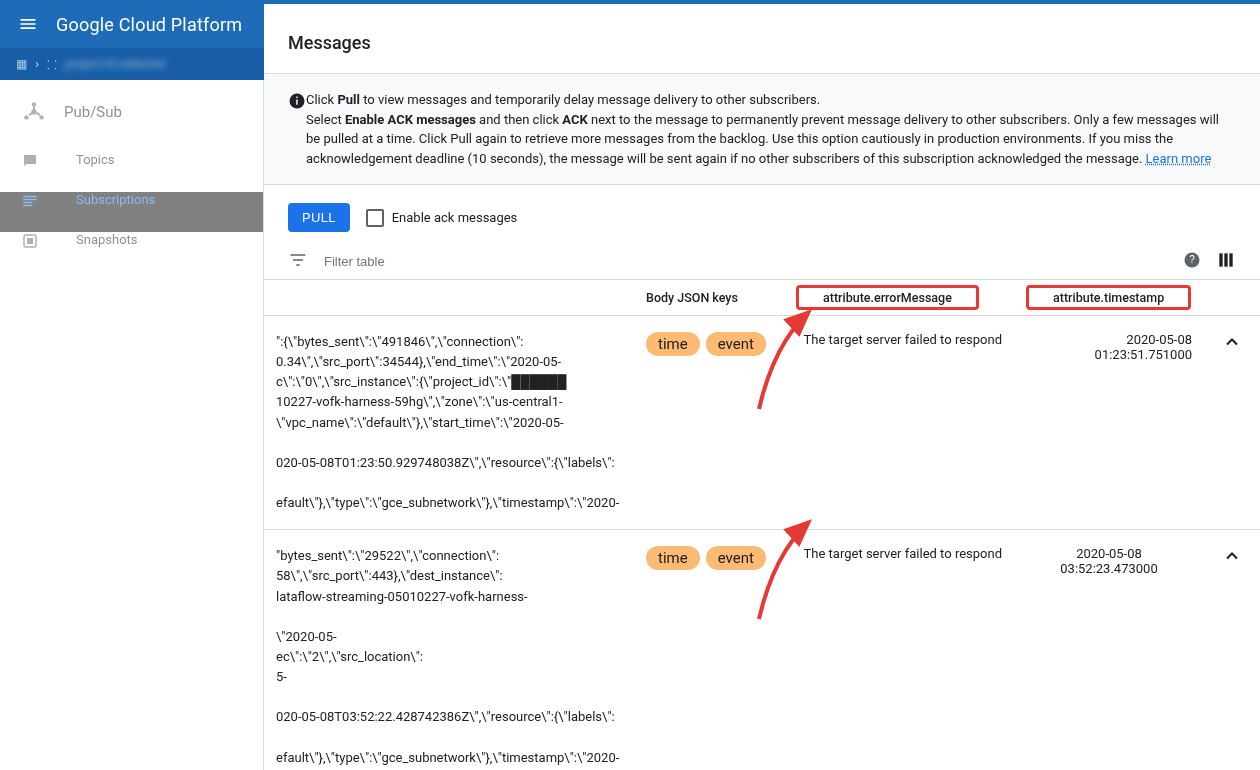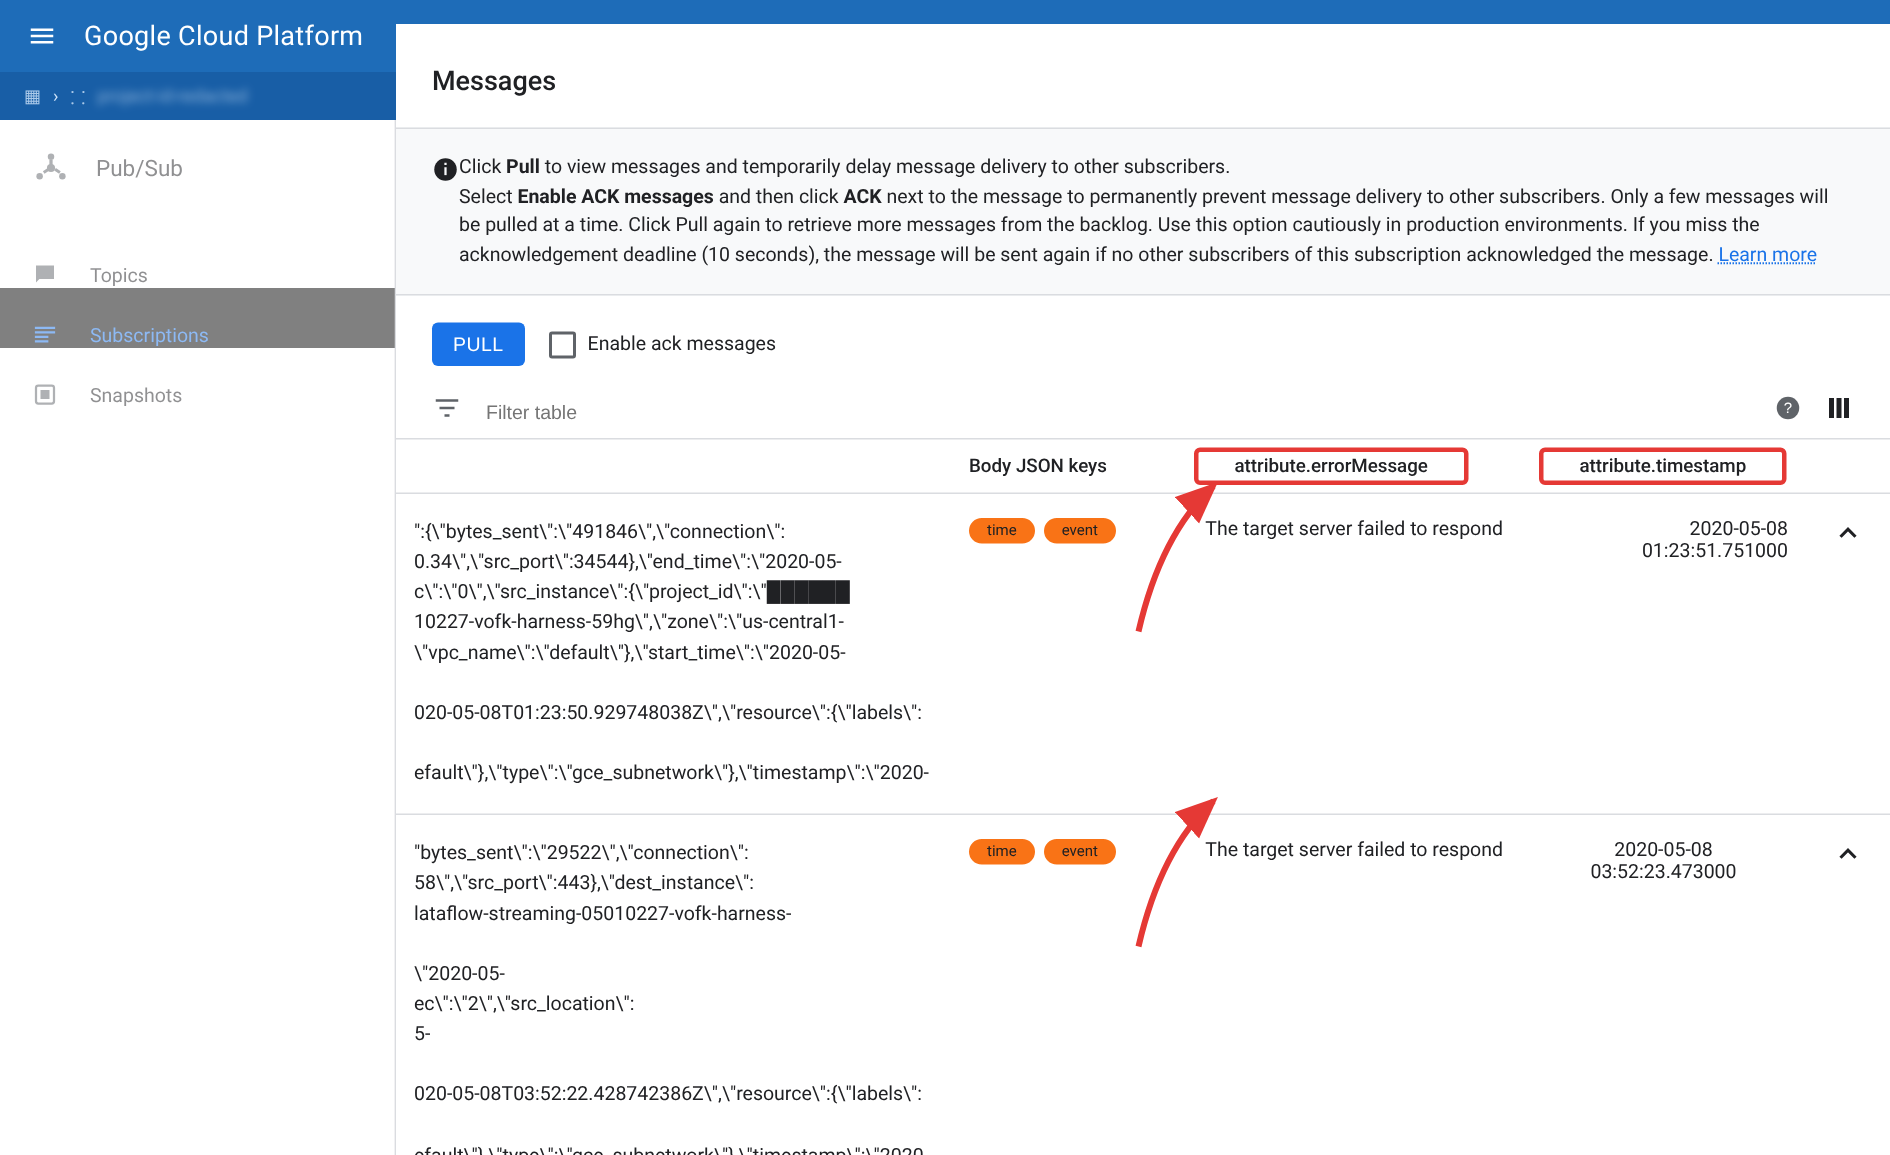--- a/index.html
+++ b/index.html
@@ -22,25 +22,25 @@
   .hamburger svg{fill:#fff;}
   .logo{font-size:18px;font-weight:400;letter-spacing:.2px;}
   .breadcrumbbar{height:32px;background:var(--header-blue2);color:#cfe4fa;display:flex;align-items:center;padding:0 16px;gap:8px;font-size:12px;}
   .crumb-icon{opacity:.8;}
   
   .sidebar{position:absolute;top:80px;left:0;width:var(--sidebar-width);bottom:0;border-right:1px solid var(--border);background:#fff;}
   .scrim{position:absolute;inset:0;background:var(--scrim);pointer-events:none;}
   .svc{display:flex;align-items:center;height:64px;padding:0 20px;gap:16px;font-size:15px;color:var(--text);}
   .svc-icon{width:28px;height:28px;display:flex;align-items:center;justify-content:center;}
   .nav{padding:8px 0;}
-  .nav-item{display:flex;align-items:flex-end;height:40px;padding:0 20px;gap:20px;font-size:13px;color:var(--text);cursor:pointer;}
+  .nav-item{display:flex;align-items:flex-start;height:40px;padding:0 20px;gap:36px;font-size:13px;color:var(--text);cursor:pointer;}
   .nav-item.active{color:var(--gcp-blue);background:#000000;}
   .nav-item .ni-icon{width:20px;display:flex;justify-content:center;}
   
-  .main{position:absolute;top:16px;left:var(--sidebar-width);right:0;bottom:0;background:#fff;display:flex;flex-direction:column;}
+  .main{position:absolute;top:4px;left:var(--sidebar-width);right:0;bottom:0;background:#fff;display:flex;flex-direction:column;}
   .page-title{font-size:18px;font-weight:500;padding:28px 24px 20px;}
   .info-banner{background:#f8f9fa;border-top:1px solid var(--border);border-bottom:1px solid var(--border);padding:16px 24px;display:flex;gap:0;align-items:flex-start;}
   .info-banner .info-icon{margin-top:2px;}
   .info-body{font-size:13px;line-height:1.5;color:var(--text);}
   .info-body b{font-weight:700;}
   .info-body a{color:var(--gcp-blue);text-decoration:underline dotted;}
   .actionbar{display:flex;align-items:center;gap:16px;padding:18px 24px 12px;}
   .pull-btn{background:var(--gcp-blue);color:#fff;border:none;border-radius:4px;padding:7px 14px;font-size:13px;font-weight:500;cursor:pointer;letter-spacing:.3px;}
   .chk{display:flex;align-items:center;gap:8px;font-size:13px;color:var(--text);}
   .chk-box{width:18px;height:18px;border:2px solid #5f6368;border-radius:2px;}
@@ -50,21 +50,21 @@
   .filterbar .tool-icon{color:#5f6368;cursor:pointer;}
   
   .table{overflow:auto;}
   .thead,.trow{display:grid;grid-template-columns: 370px 150px 230px 190px 56px;align-items:start;}
   .thead{border-bottom:1px solid var(--border);background:#fff;height:36px;align-items:center;padding:0 0 0 0;}
   .th{font-size:12.5px;font-weight:500;color:var(--text);padding:0 12px;white-space:nowrap;}
   .th .hl{border:3px solid #e53935;border-radius:4px;padding:2px 24px;display:inline-block;}
   .trow{border-bottom:1px solid var(--border);padding:12px 0;}
   .cell{padding:4px 12px;font-size:13px;color:var(--text);}
   .body-cell{white-space:pre-wrap;word-break:break-all;color:var(--text);line-height:1.55;}
-  .pill{display:inline-block;background:#f97316;border-radius:12px;padding:3px 12px;font-size:10px;color:var(--text);margin-right:6px;}
+  .pill{display:inline-block;background:#fdba74;border-radius:12px;padding:3px 12px;font-size:15px;color:var(--text);margin-right:6px;}
   .expand-cell{text-align:center;padding-top:4px;}
   .chev{cursor:pointer;color:var(--text);}
   
   .arrow{position:absolute;color:#e53935;pointer-events:none;}
 </style>
 </head>
 <body>
 
 <div class="topbar">
   <div class="hamburger">

